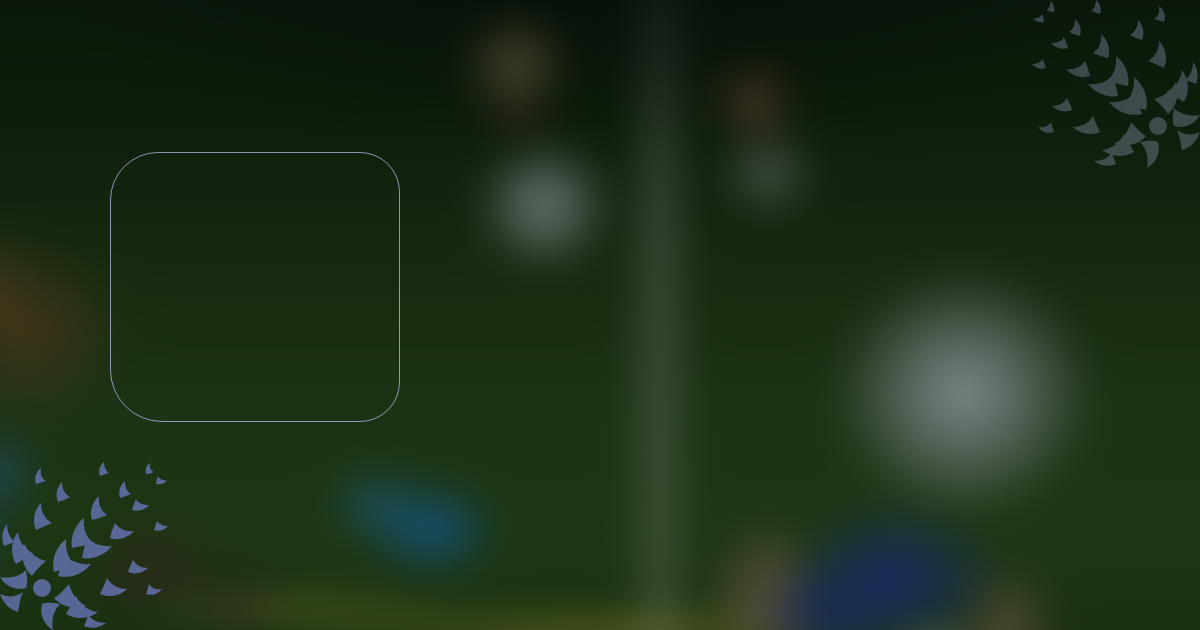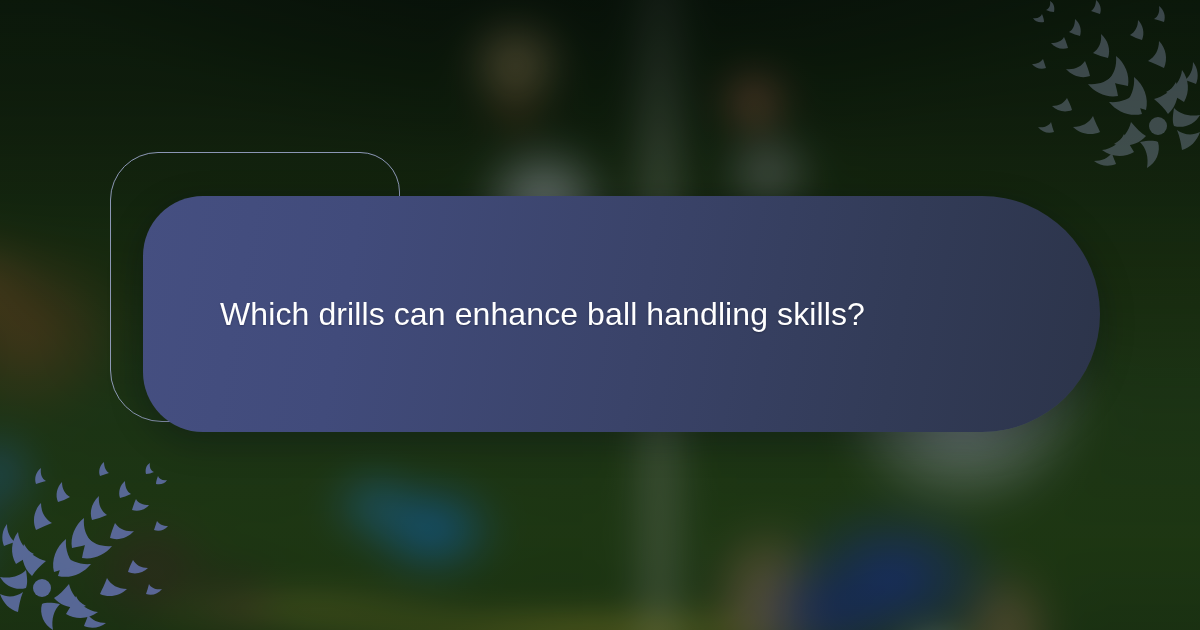--- a/index.html
+++ b/index.html
@@ -206,17 +206,14 @@
         <path d="M160 26c4 1 9 0 11-4-4 1-8-1-9-4-1 3-2 5-2 8z"></path>
         <path d="M150 16c-1-4 0-9 4-11-1 4 1 8 4 9-3 1-5 2-8 2z"></path>
         <path d="M88 168c7 3 16 2 22-3-8 0-14-3-18-8-1 4-3 8-4 11z"></path>
         <path d="M8 88c-3-7-2-16 3-22 0 8 3 14 8 18-4 1-8 3-11 4z"></path>
       </g>
     </svg>
   </div>
 
   <div class="ghost-card"></div>
 
-  <div class="quote-card">
-    <p class="quote-text">Which drills can enhance ball handling skills?</p>
-  </div>
 
 </div>
 
 </body></html>

